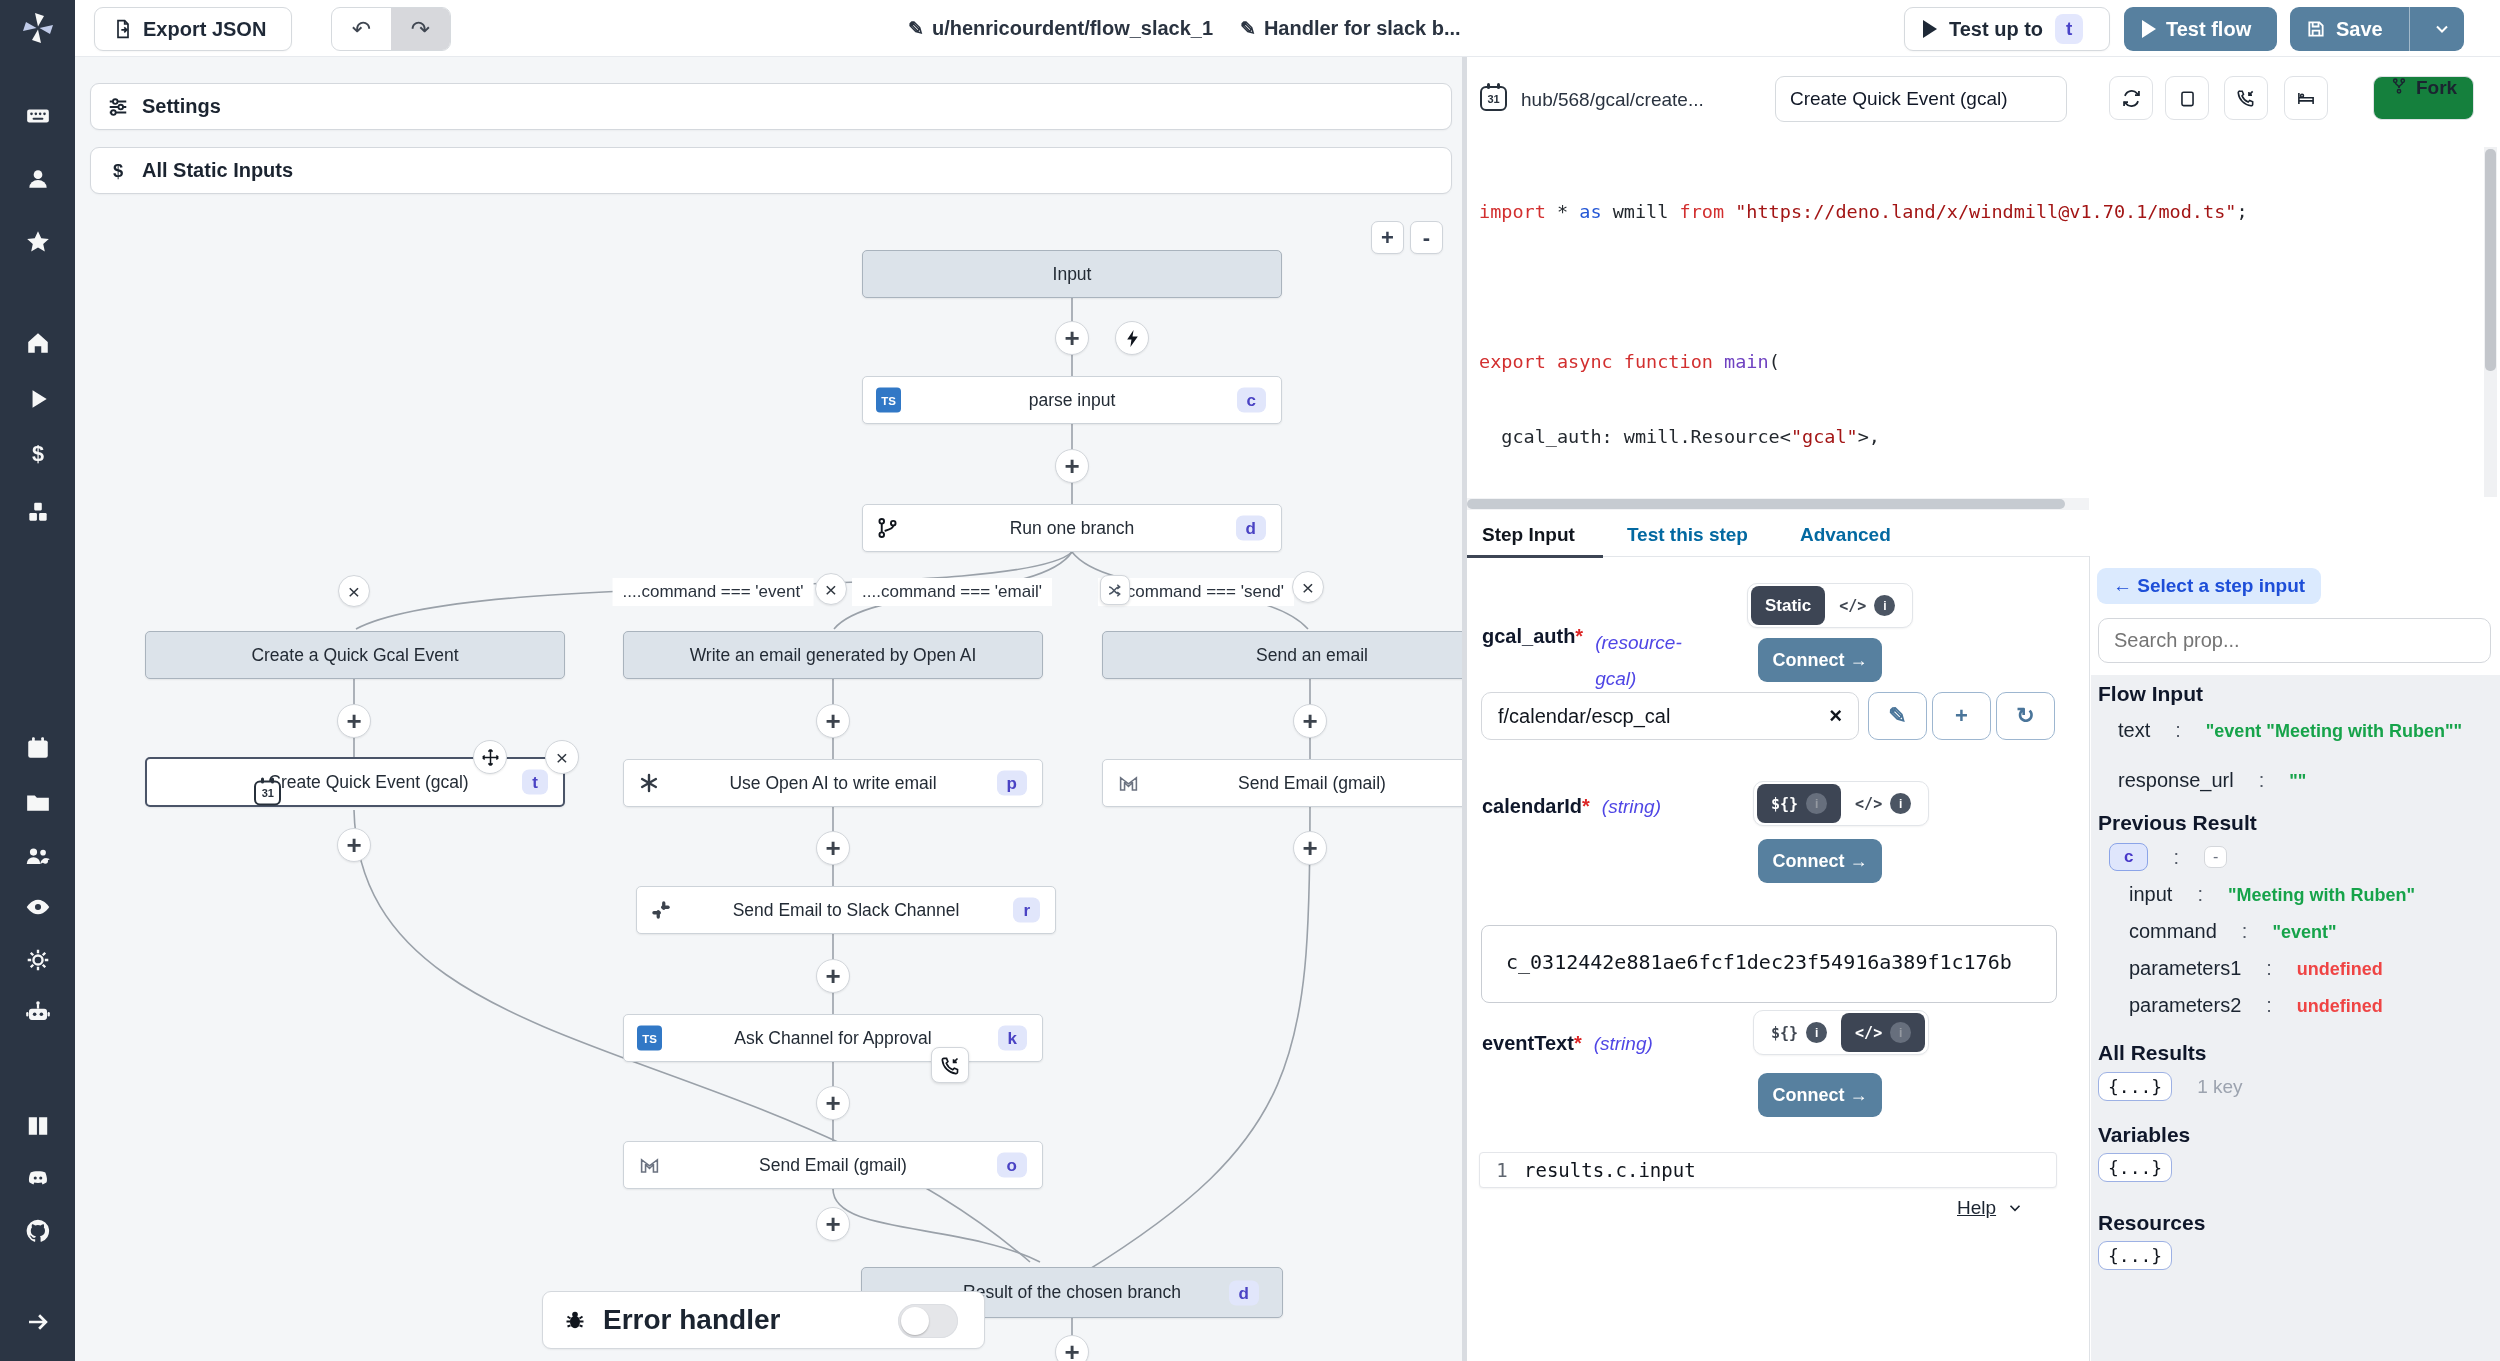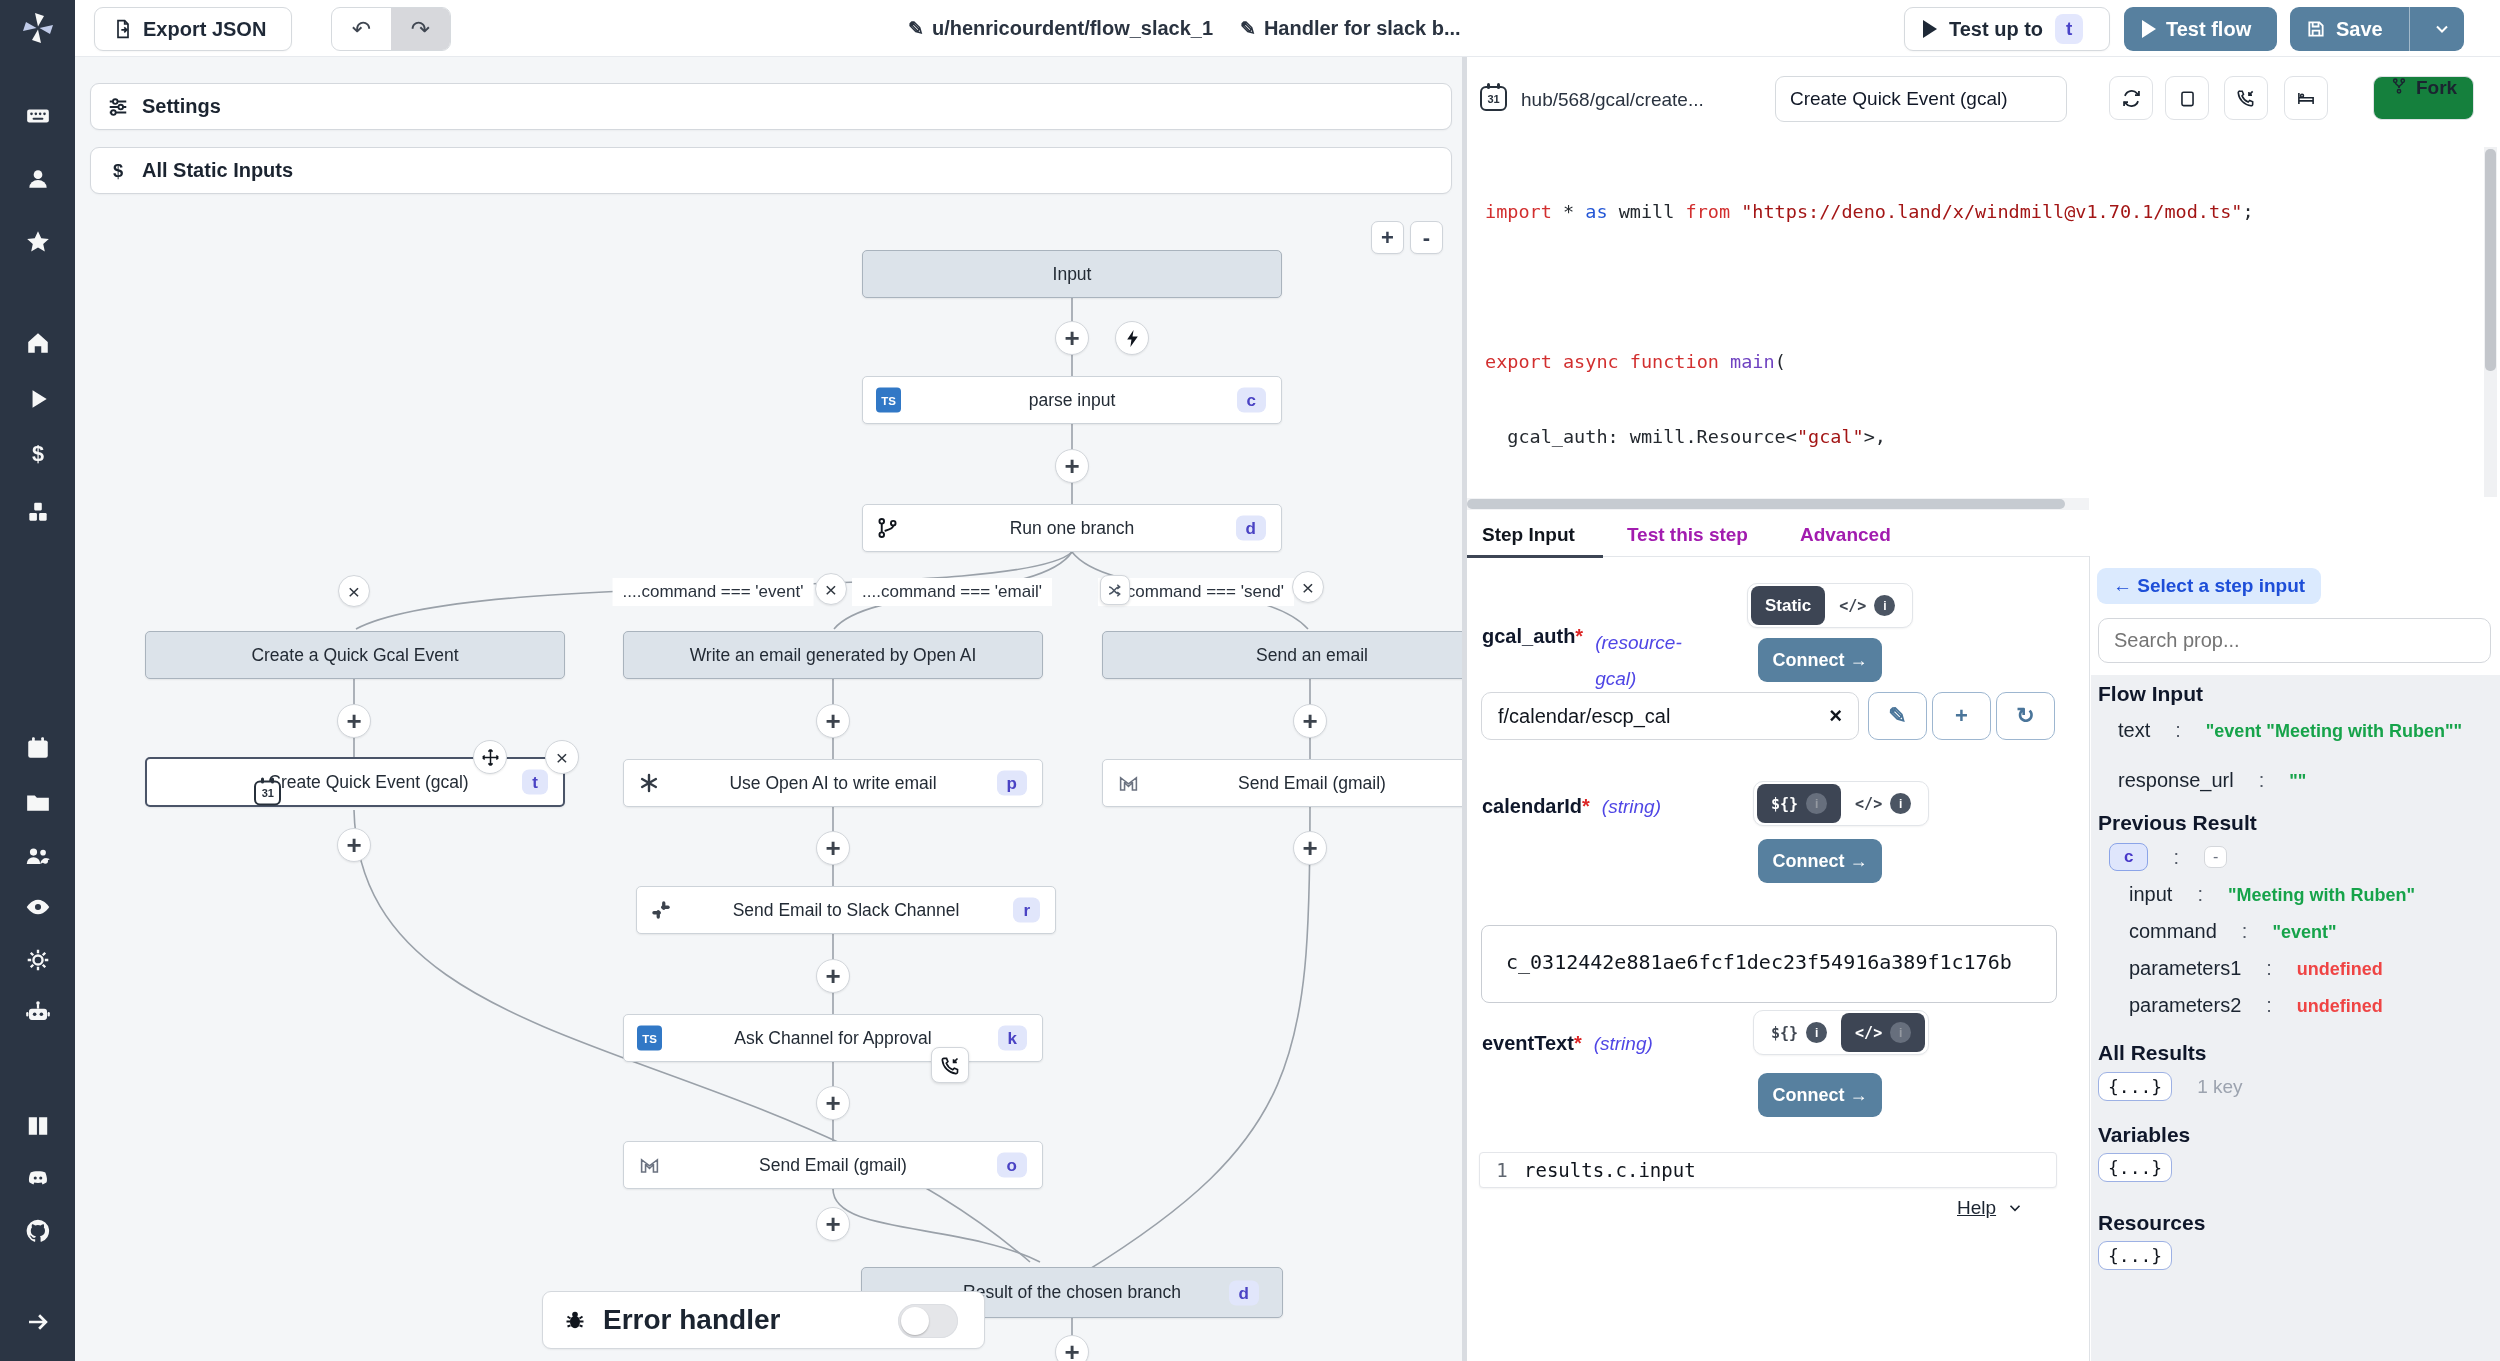--- a/index.html
+++ b/index.html
@@ -46,30 +46,30 @@
   .toggle{position:absolute;width:60px;height:34px;border-radius:17px;background:#e5e6e9;box-shadow:inset 0 0 0 1px #dcdee2}
   .toggle i{position:absolute;left:3px;top:3px;width:28px;height:28px;border-radius:50%;background:#fff;box-shadow:0 1px 2px rgba(0,0,0,.25)}
 
   
   .vdiv{position:absolute;left:1462px;top:57px;width:5px;height:1304px;background:#d9dce1;z-index:20}
   .codepanel{position:absolute;left:1467px;top:57px;width:1033px;height:1304px;background:#fff;z-index:15}
   .chead-path{position:absolute;left:54px;top:21px;height:44px;display:flex;align-items:center;font-size:19px;color:#2a3340;white-space:nowrap}
   .chead-input{position:absolute;left:308px;top:19px;width:292px;height:46px;border:1px solid #d6dade;border-radius:9px;font-size:19px;color:#111827;padding:0 14px;font-family:"Liberation Sans",sans-serif;background:#fff}
   .mini-btn{position:absolute;top:19px;width:44px;height:44px;border:1px solid #dfe2e6;border-radius:9px;background:#fff;display:flex;align-items:center;justify-content:center}
   .fork-btn{position:absolute;top:19px;height:44px;border:1px solid #dfe2e6;border-radius:9px;background:#15803d;display:flex;align-items:flex-start;gap:8px;font-size:19px;font-weight:700;color:#1b2430;padding:0 16px}
-  .code{position:absolute;left:0;top:92px;width:1012px;height:348px;font-family:"DejaVu Sans Mono",monospace;font-size:18.5px;line-height:25px;white-space:pre;overflow:hidden;padding-left:18px;color:#24292f}
+  .code{position:absolute;left:0;top:92px;width:1012px;height:348px;font-family:"DejaVu Sans Mono",monospace;font-size:18.5px;line-height:25px;white-space:pre;overflow:hidden;padding-left:12px;color:#24292f}
   .code-line{height:25px}
   .tk-k{color:#d22f2f}.tk-b{color:#2457d6}.tk-p{color:#6f42c1}.tk-s{color:#a31515}.tk-d{color:#24292f}
   .hscroll{position:absolute;left:0;top:441px;width:622px;height:12px;background:#f2f3f5}
   .hscroll i{position:absolute;left:0;top:1px;width:598px;height:10px;background:#c6cbd1;border-radius:5px}
   .vscroll{position:absolute;left:1017px;top:90px;width:13px;height:350px;background:#f0f1f3}
   .vscroll i{position:absolute;left:1px;top:2px;width:11px;height:222px;background:#c3c6cb;border-radius:5px}
 
   .tabs{position:absolute;left:0;top:456px;width:622px;height:44px;border-bottom:1px solid #e3e6ea;display:flex;align-items:center;padding-left:15px;gap:52px}
-  .tab{position:relative;font-size:19px;font-weight:700;color:#a21caf;height:44px;display:flex;align-items:center;white-space:nowrap}
+  .tab{position:relative;font-size:19px;font-weight:700;color:#0369a1;height:44px;display:flex;align-items:center;white-space:nowrap}
   .tab.active{color:#10151d}
   .tab.active::after{content:"";position:absolute;left:-15px;right:-28px;bottom:-1px;height:3px;background:#3d4554}
 
   .flabel{font-size:20px;font-weight:700;color:#0f172a;white-space:nowrap}
   .freq{color:#dc2626}
   .ftype{font-size:19px;font-style:italic;color:#4f46e5}
   .toggle2{position:absolute;height:45px;border:1px solid #e2e5e9;border-radius:10px;background:#fff;display:flex;align-items:center;padding:3px;box-shadow:0 1px 2px rgba(0,0,0,.05)}
   .tseg{height:39px;border-radius:8px;display:flex;align-items:center;justify-content:center;gap:8px;padding:0 14px;font-size:17px;font-weight:700}
   .tseg.dark{background:#3d4554;color:#fff}
   .tseg.light{color:#3f4651}

